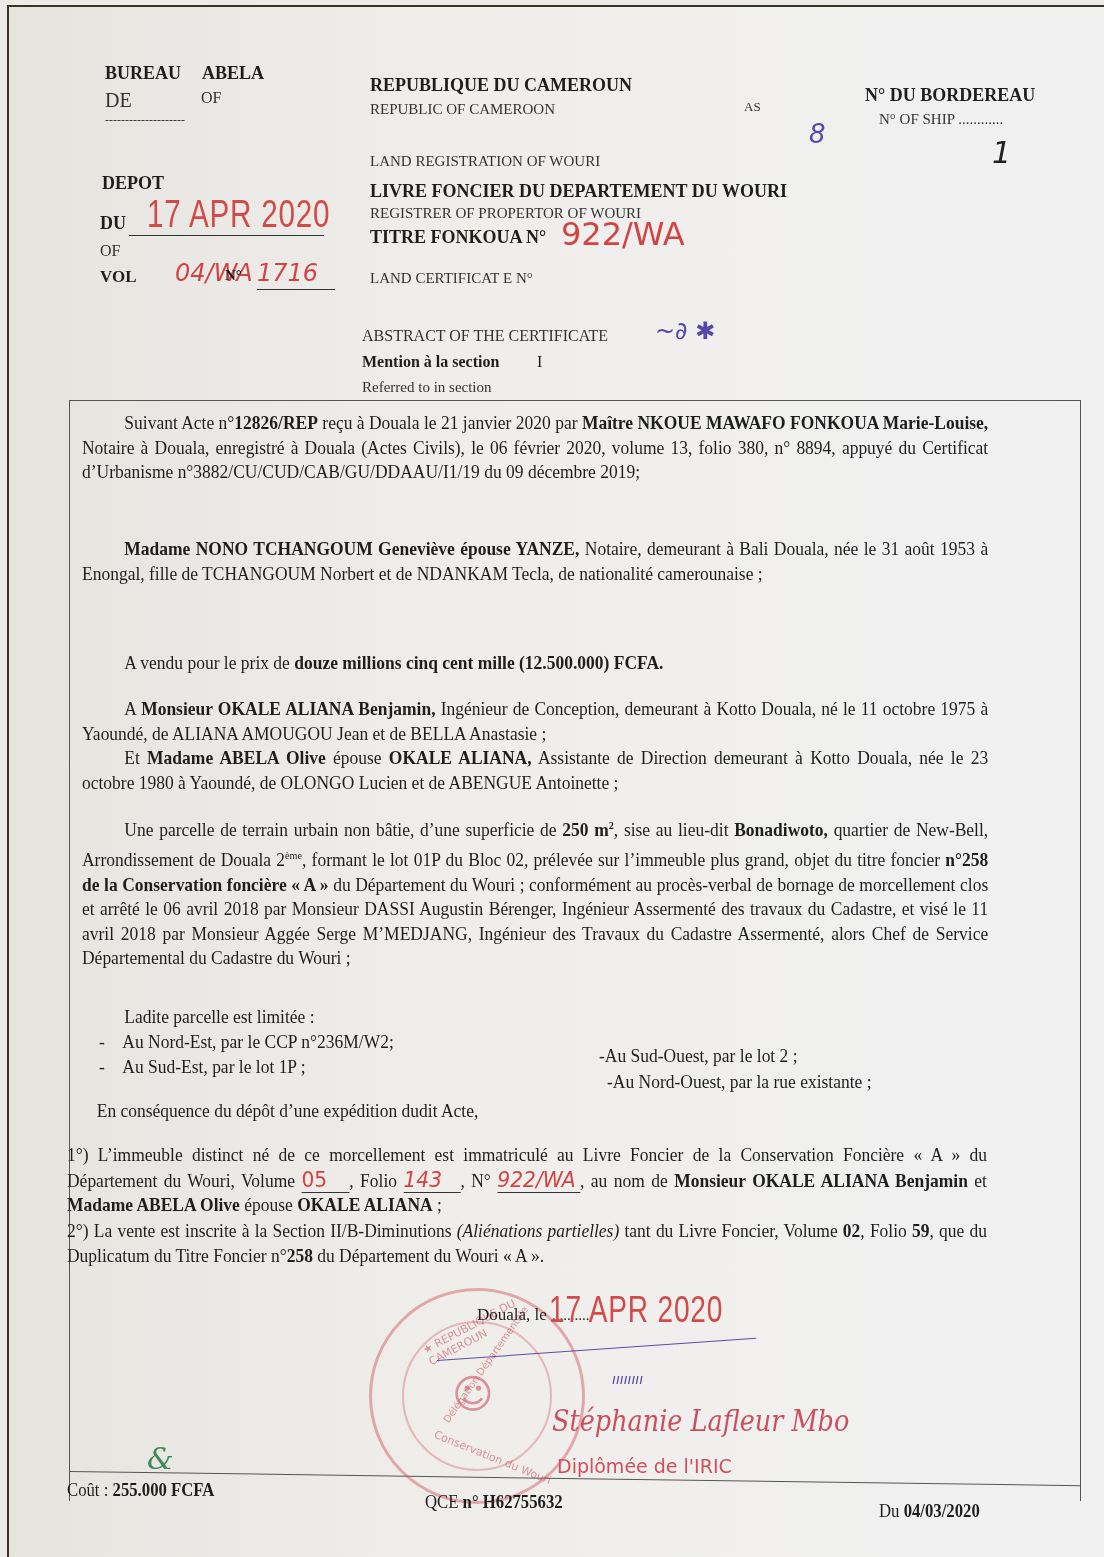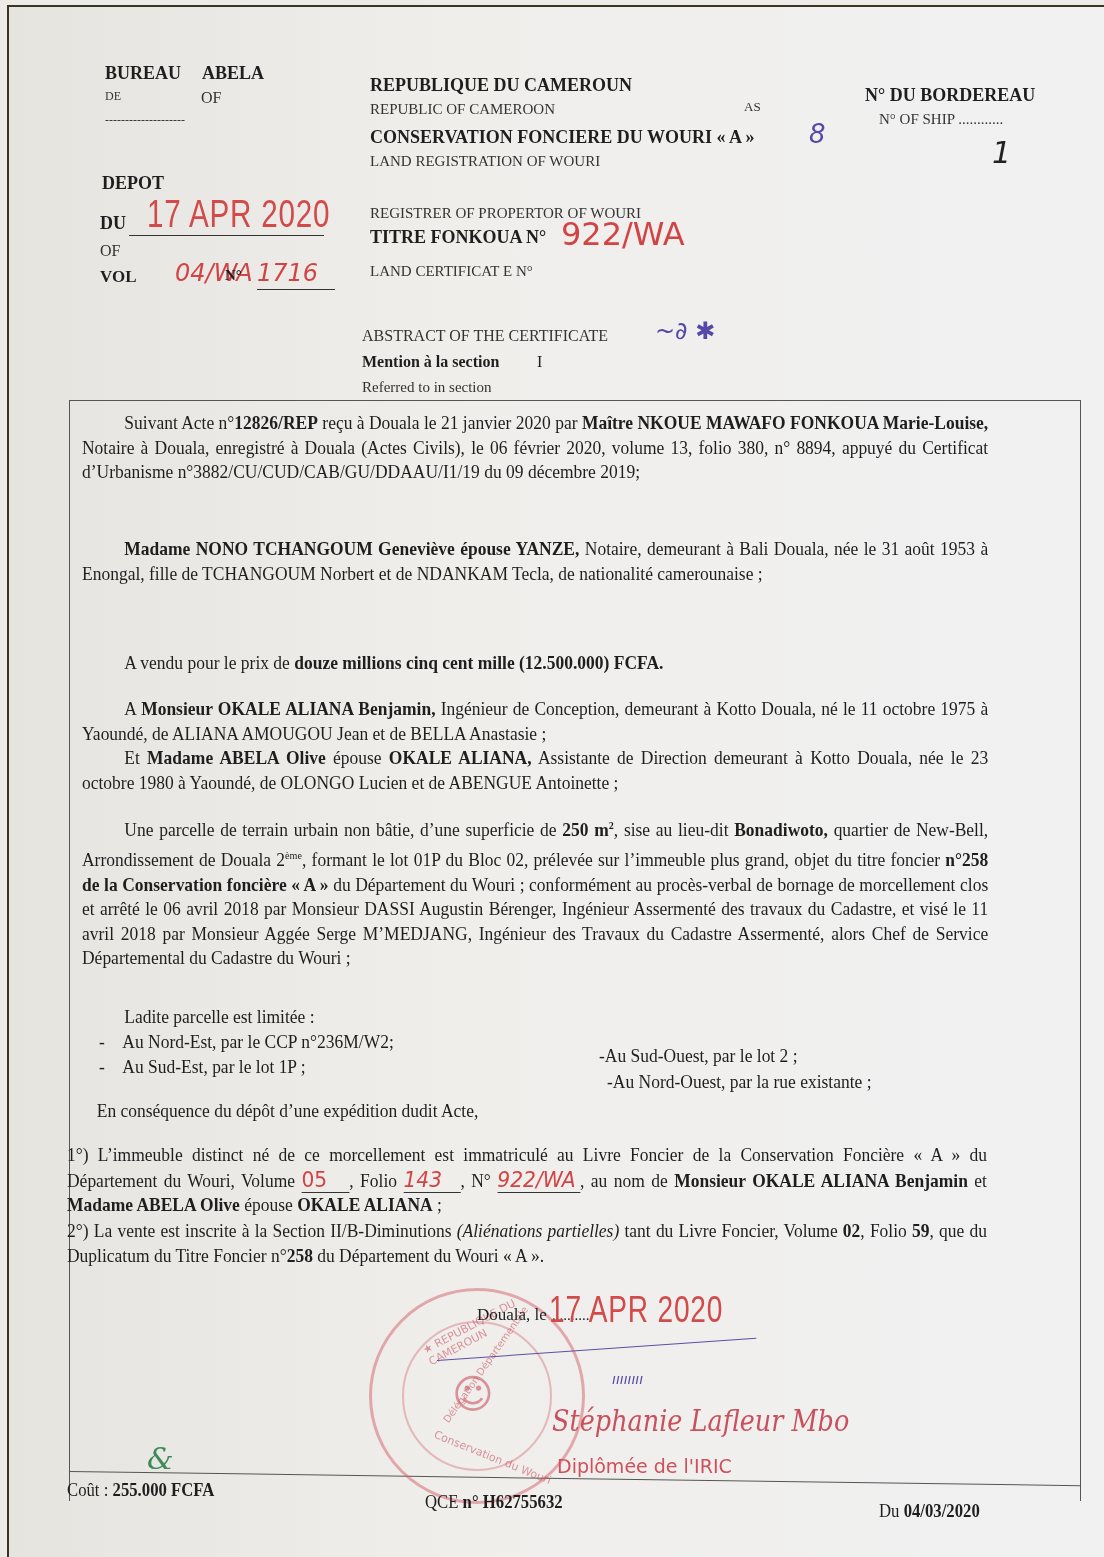--- a/index.html
+++ b/index.html
@@ -49,45 +49,45 @@
   }
   .stamp-text { position:absolute; font-family:"DejaVu Sans",sans-serif; font-size:11px; color: rgba(200,70,85,0.55); }
 </style>
 </head>
 <body>
 
 <div class="page">
 
   <div class="abs hdr-bold" style="left:98px; top:58px;">BUREAU</div>
   <div class="abs hdr-bold" style="left:195px; top:58px;">ABELA</div>
-  <div class="abs small" style="left:98px; top:84px; font-size:12px;">DE</div>
+  <div class="abs small" style="left:98px; top:84px; font-size:20px;">DE</div>
   <div class="abs small" style="left:194px; top:84px; font-size:16px;">OF</div>
   <div class="abs small" style="left:98px; top:108px; font-size:12px;">--------------------</div>
 
   <div class="abs hdr-bold" style="left:95px; top:160px;margin-top:8px;">DEPOT</div>
   <div class="abs hdr-bold" style="left:93px; top:208px;">DU</div>
   <div class="abs" style="left:122px; top:230px; width:195px; height:1px; background:#333;"></div>
   <div class="abs red-stamp" style="left:140px; top:188px; font-size:38px;">17 APR 2020</div>
   <div class="abs small" style="left:93px; top:237px; font-size:16px;">OF</div>
   <div class="abs hdr-bold" style="left:93px; top:262px; font-size:17px;">VOL</div>
   <div class="abs hand-red" style="left:136px; top:254px; font-size:24px;margin-left:32px;">04/WA</div>
   <div class="abs hdr-bold" style="left:218px; top:262px; font-size:15px;">N°</div>
   <div class="abs hand-red" style="left:250px; top:254px; font-size:24px;">1716</div>
   <div class="abs" style="left:250px; top:284px; width:78px; height:1px; background:#333;"></div>
 
   <div class="abs hdr-bold" style="left:363px; top:70px;">REPUBLIQUE DU CAMEROUN</div>
   <div class="abs small" style="left:737px; top:94px; font-size:13px;">AS</div>
   <div class="abs small" style="left:363px; top:96px;">REPUBLIC OF CAMEROON</div>
-  <div class="abs hdr-bold" style="left:363px; top:122px;">CONSERVATION FONCIERE DU WOURI « A »</div>
   <div class="abs hand-blue" style="left:802px; top:114px; font-size:26px;">8</div>
   <div class="abs small" style="left:363px; top:148px;">LAND REGISTRATION OF WOURI</div>
+  <div class="abs hdr-bold" style="left:363px; top:176px;">LIVRE FONCIER DU DEPARTEMENT DU WOURI</div>
   <div class="abs small" style="left:363px; top:200px;">REGISTRER OF PROPERTOR OF WOURI</div>
   <div class="abs hdr-bold" style="left:363px; top:222px;">TITRE FONKOUA N°</div>
   <div class="abs hand-red" style="left:554px; top:210px; font-size:32px; font-style:normal;">922/WA</div>
-  <div class="abs small" style="left:363px; top:258px;">LAND CERTIFICAT E N°</div>
+  <div class="abs small" style="left:363px; top:265px;">LAND CERTIFICAT E N°</div>
 
   <div class="abs hdr-bold" style="left:858px; top:80px;">N° DU BORDEREAU</div>
   <div class="abs small" style="left:872px; top:106px;">N° OF SHIP ............</div>
   <div class="abs hand-red" style="left:985px; top:130px; font-size:30px; color:#222;">1</div>
 
   <div class="abs small" style="left:355px; top:322px; font-size:16px;">ABSTRACT OF THE CERTIFICATE</div>
   <div class="abs hand-blue" style="left:648px; top:312px; font-size:24px;">~∂ ✱</div>
   <div class="abs b" style="left:355px; top:348px; font-size:16px;">Mention à la section</div>
   <div class="abs" style="left:530px; top:348px; font-size:16px;">I</div>
   <div class="abs small" style="left:355px; top:374px; font-size:15px;">Referred to in section</div>

